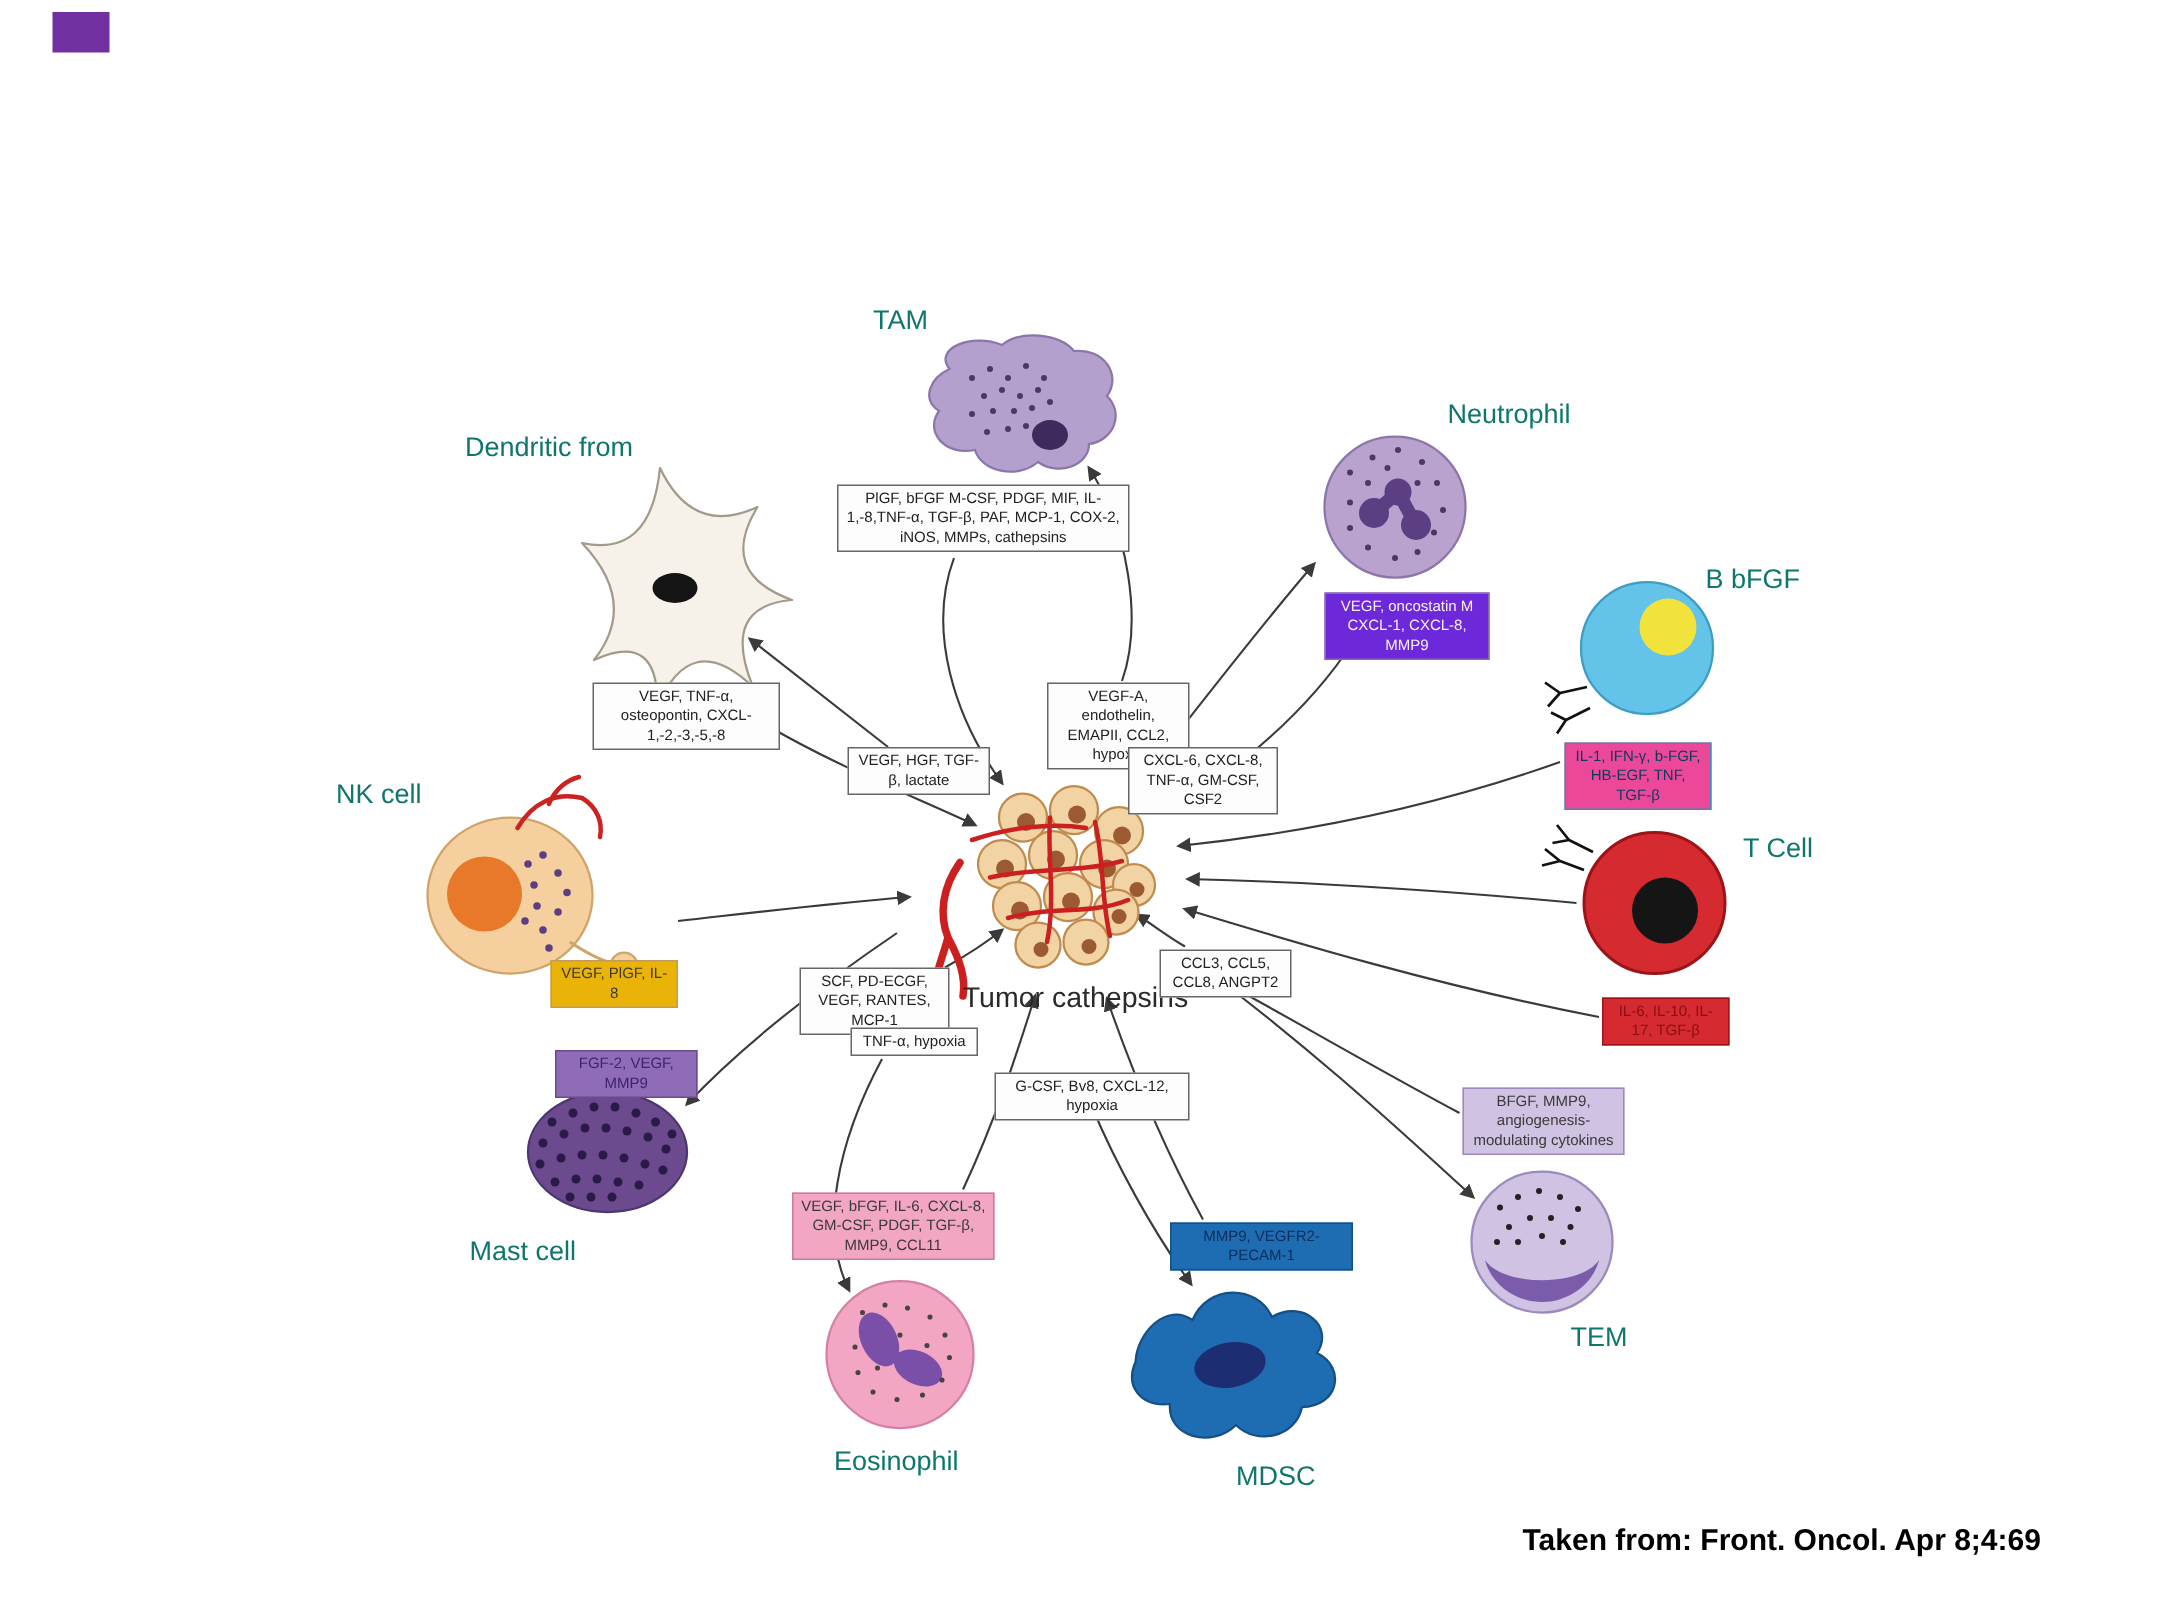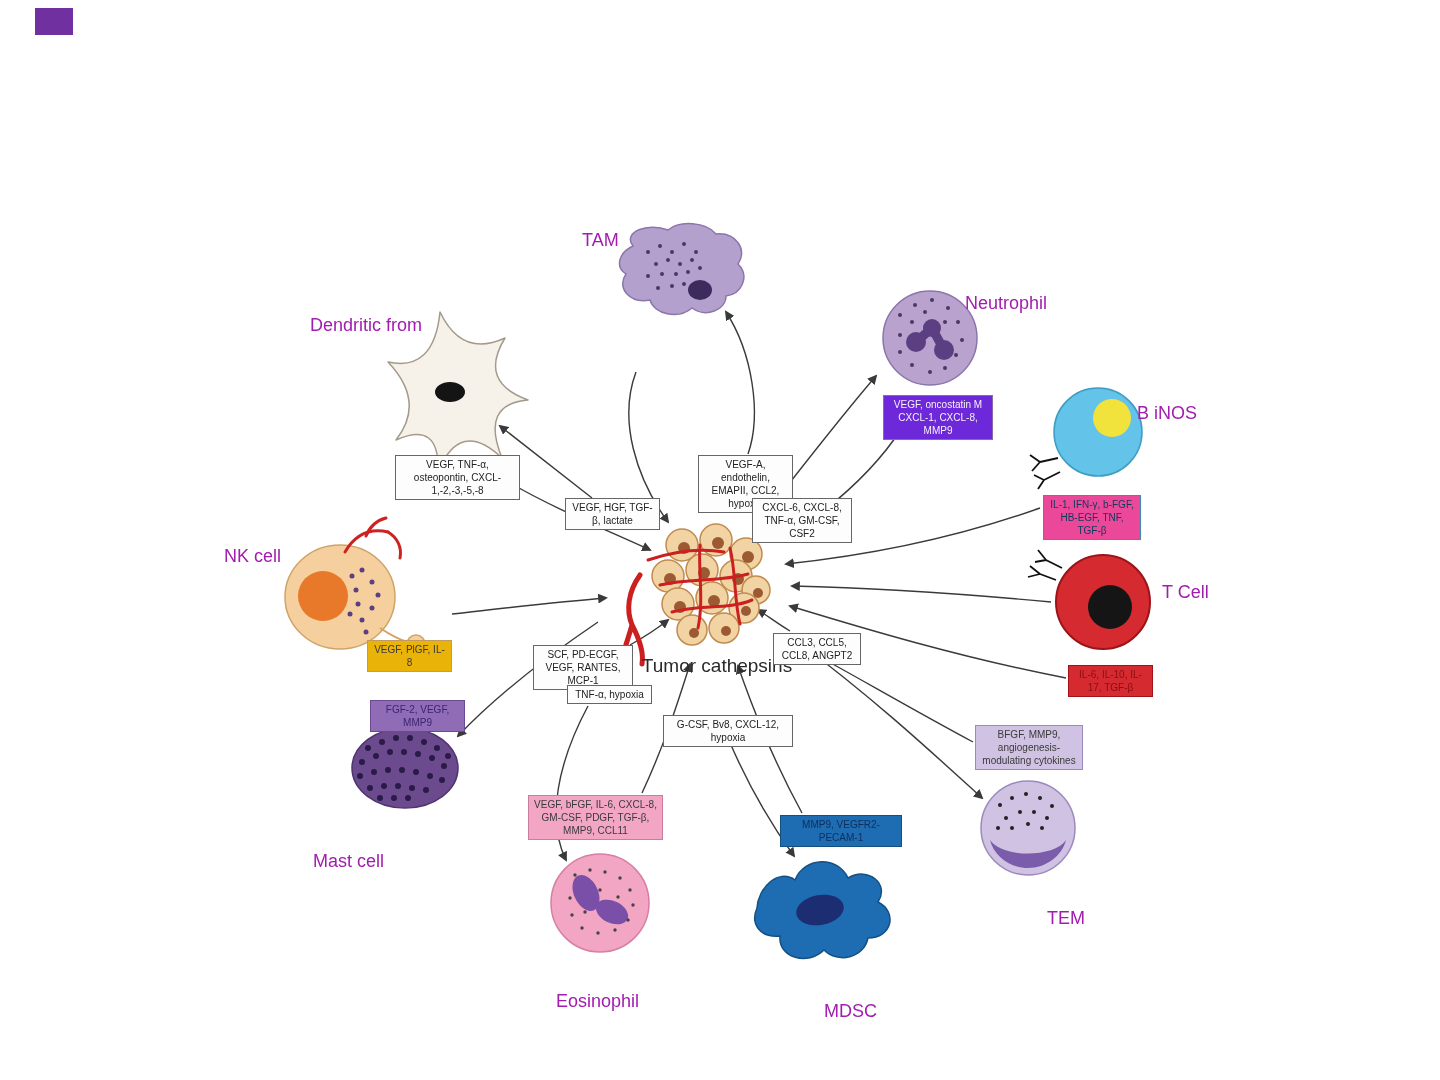--- a/index.html
+++ b/index.html
@@ -10,21 +10,21 @@
   .corner-square{position:absolute;left:35px;top:8px;width:38px;height:27px;background:#7030a0;}
   .title-bar{
     position:absolute;left:0;top:42px;width:1440px;height:93px;background:#7030a0;
     display:flex;align-items:center;box-sizing:border-box;padding-left:38px;
   }
   .title-bar h1{
     margin:0;color:#ffffff;font-size:53px;font-weight:700;letter-spacing:-1px;white-space:nowrap;
   }
   .layer{position:absolute;left:0;top:0;}
   .cell-label{
-    position:absolute;font-size:18px;color:#a21caf;white-space:nowrap;margin-top:27px;
+    position:absolute;font-size:18px;color:#0f766e;white-space:nowrap;
   }
   .tumor-label{
     position:absolute;left:637px;top:655px;width:160px;text-align:center;
     font-size:19px;color:#2a2a2a;line-height:1.2;
   }
   .fbox{
     position:absolute;border:1px solid #666;background:#fdfdfd;color:#222;
     font-size:10px;line-height:1.3;text-align:center;padding:2px 4px;box-sizing:border-box;
   }
   .fbox.purple { background:#6d28d9;border-color:#8a6aa8;color:#f6f0fa; }
@@ -291,40 +291,42 @@
         <path d="M 672 612 C 700 604 728 610 752 600" stroke-width="3"></path>
         <path d="M 700 545 C 698 570 704 600 698 628" stroke-width="3"></path>
         <path d="M 730 548 C 736 572 734 600 740 624" stroke-width="3"></path>
       </g>
     </g>
   </svg>
 
   <div class="cell-label" style="left:582px;top:203px;">TAM</div>
   <div class="cell-label" style="left:310px;top:288px;">Dendritic from</div>
   <div class="cell-label" style="left:965px;top:266px;">Neutrophil</div>
-  <div class="cell-label" style="left:1137px;top:376px;">B iNOS</div>
+  <div class="cell-label" style="left:1137px;top:376px;">B bFGF</div>
   <div class="cell-label" style="left:224px;top:519px;">NK cell</div>
   <div class="cell-label" style="left:1162px;top:555px;">T Cell</div>
   <div class="cell-label" style="left:313px;top:824px;">Mast cell</div>
   <div class="cell-label" style="left:1047px;top:881px;">TEM</div>
   <div class="cell-label" style="left:556px;top:964px;">Eosinophil</div>
   <div class="cell-label" style="left:824px;top:974px;">MDSC</div>
   <div class="tumor-label">Tumor cathepsins</div>
 
+  <div class="fbox" style="left:558px;top:323px;width:195px;">PlGF, bFGF M-CSF, PDGF, MIF, IL-1,-8,TNF-α, TGF-β, PAF, MCP-1, COX-2, iNOS, MMPs, cathepsins</div>
   <div class="fbox" style="left:395px;top:455px;width:125px;">VEGF, TNF-α, osteopontin, CXCL-1,-2,-3,-5,-8</div>
   <div class="fbox" style="left:565px;top:498px;width:95px;">VEGF, HGF, TGF-β, lactate</div>
   <div class="fbox" style="left:698px;top:455px;width:95px;">VEGF-A, endothelin, EMAPII, CCL2, hypoxia</div>
   <div class="fbox purple" style="left:883px;top:395px;width:110px;">VEGF, oncostatin M CXCL-1, CXCL-8, MMP9</div>
   <div class="fbox" style="left:752px;top:498px;width:100px;">CXCL-6, CXCL-8, TNF-α, GM-CSF, CSF2</div>
   <div class="fbox blue" style="left:1043px;top:495px;width:98px;">IL-1, IFN-γ, b-FGF, HB-EGF, TNF, TGF-β</div>
   <div class="fbox red" style="left:1068px;top:665px;width:85px;">IL-6, IL-10, IL-17, TGF-β</div>
   <div class="fbox tan" style="left:355px;top:640px;width:85px;">VEGF, PlGF, IL-8</div>
   <div class="fbox" style="left:533px;top:645px;width:100px;">SCF, PD-ECGF, VEGF, RANTES, MCP-1</div>
   <div class="fbox" style="left:773px;top:633px;width:88px;">CCL3, CCL5, CCL8, ANGPT2</div>
   <div class="fbox mastpurple" style="left:370px;top:700px;width:95px;">FGF-2, VEGF, MMP9</div>
   <div class="fbox" style="left:567px;top:685px;width:85px;">TNF-α, hypoxia</div>
   <div class="fbox" style="left:663px;top:715px;width:130px;">G-CSF, Bv8, CXCL-12, hypoxia</div>
   <div class="fbox pink" style="left:528px;top:795px;width:135px;">VEGF, bFGF, IL-6, CXCL-8, GM-CSF, PDGF, TGF-β, MMP9, CCL11</div>
   <div class="fbox navy" style="left:748px;top:815px;width:122px;margin-left:32px;">MMP9, VEGFR2-PECAM-1</div>
   <div class="fbox lavender" style="left:975px;top:725px;width:108px;">BFGF, MMP9, angiogenesis-modulating cytokines</div>
 
+  <div class="caption">Taken from: Front.  Oncol. Apr 8;4:69</div>
 
 </div>
 
 </body></html>

